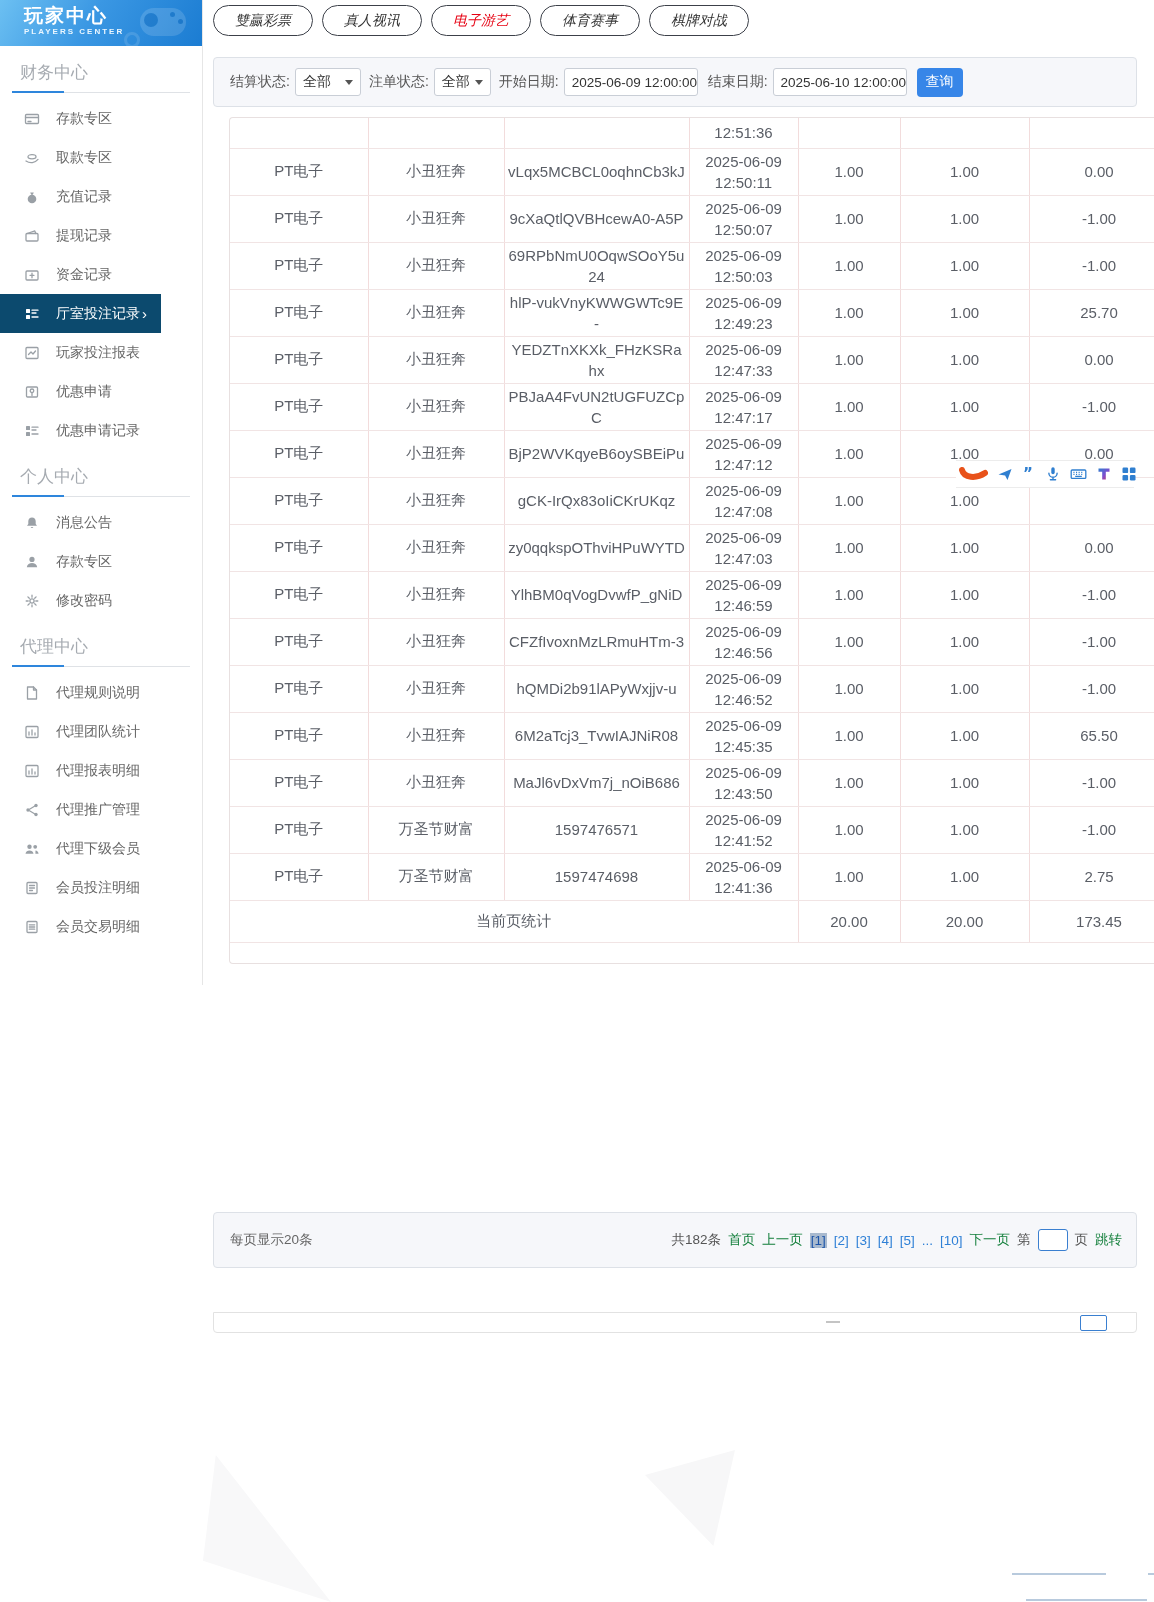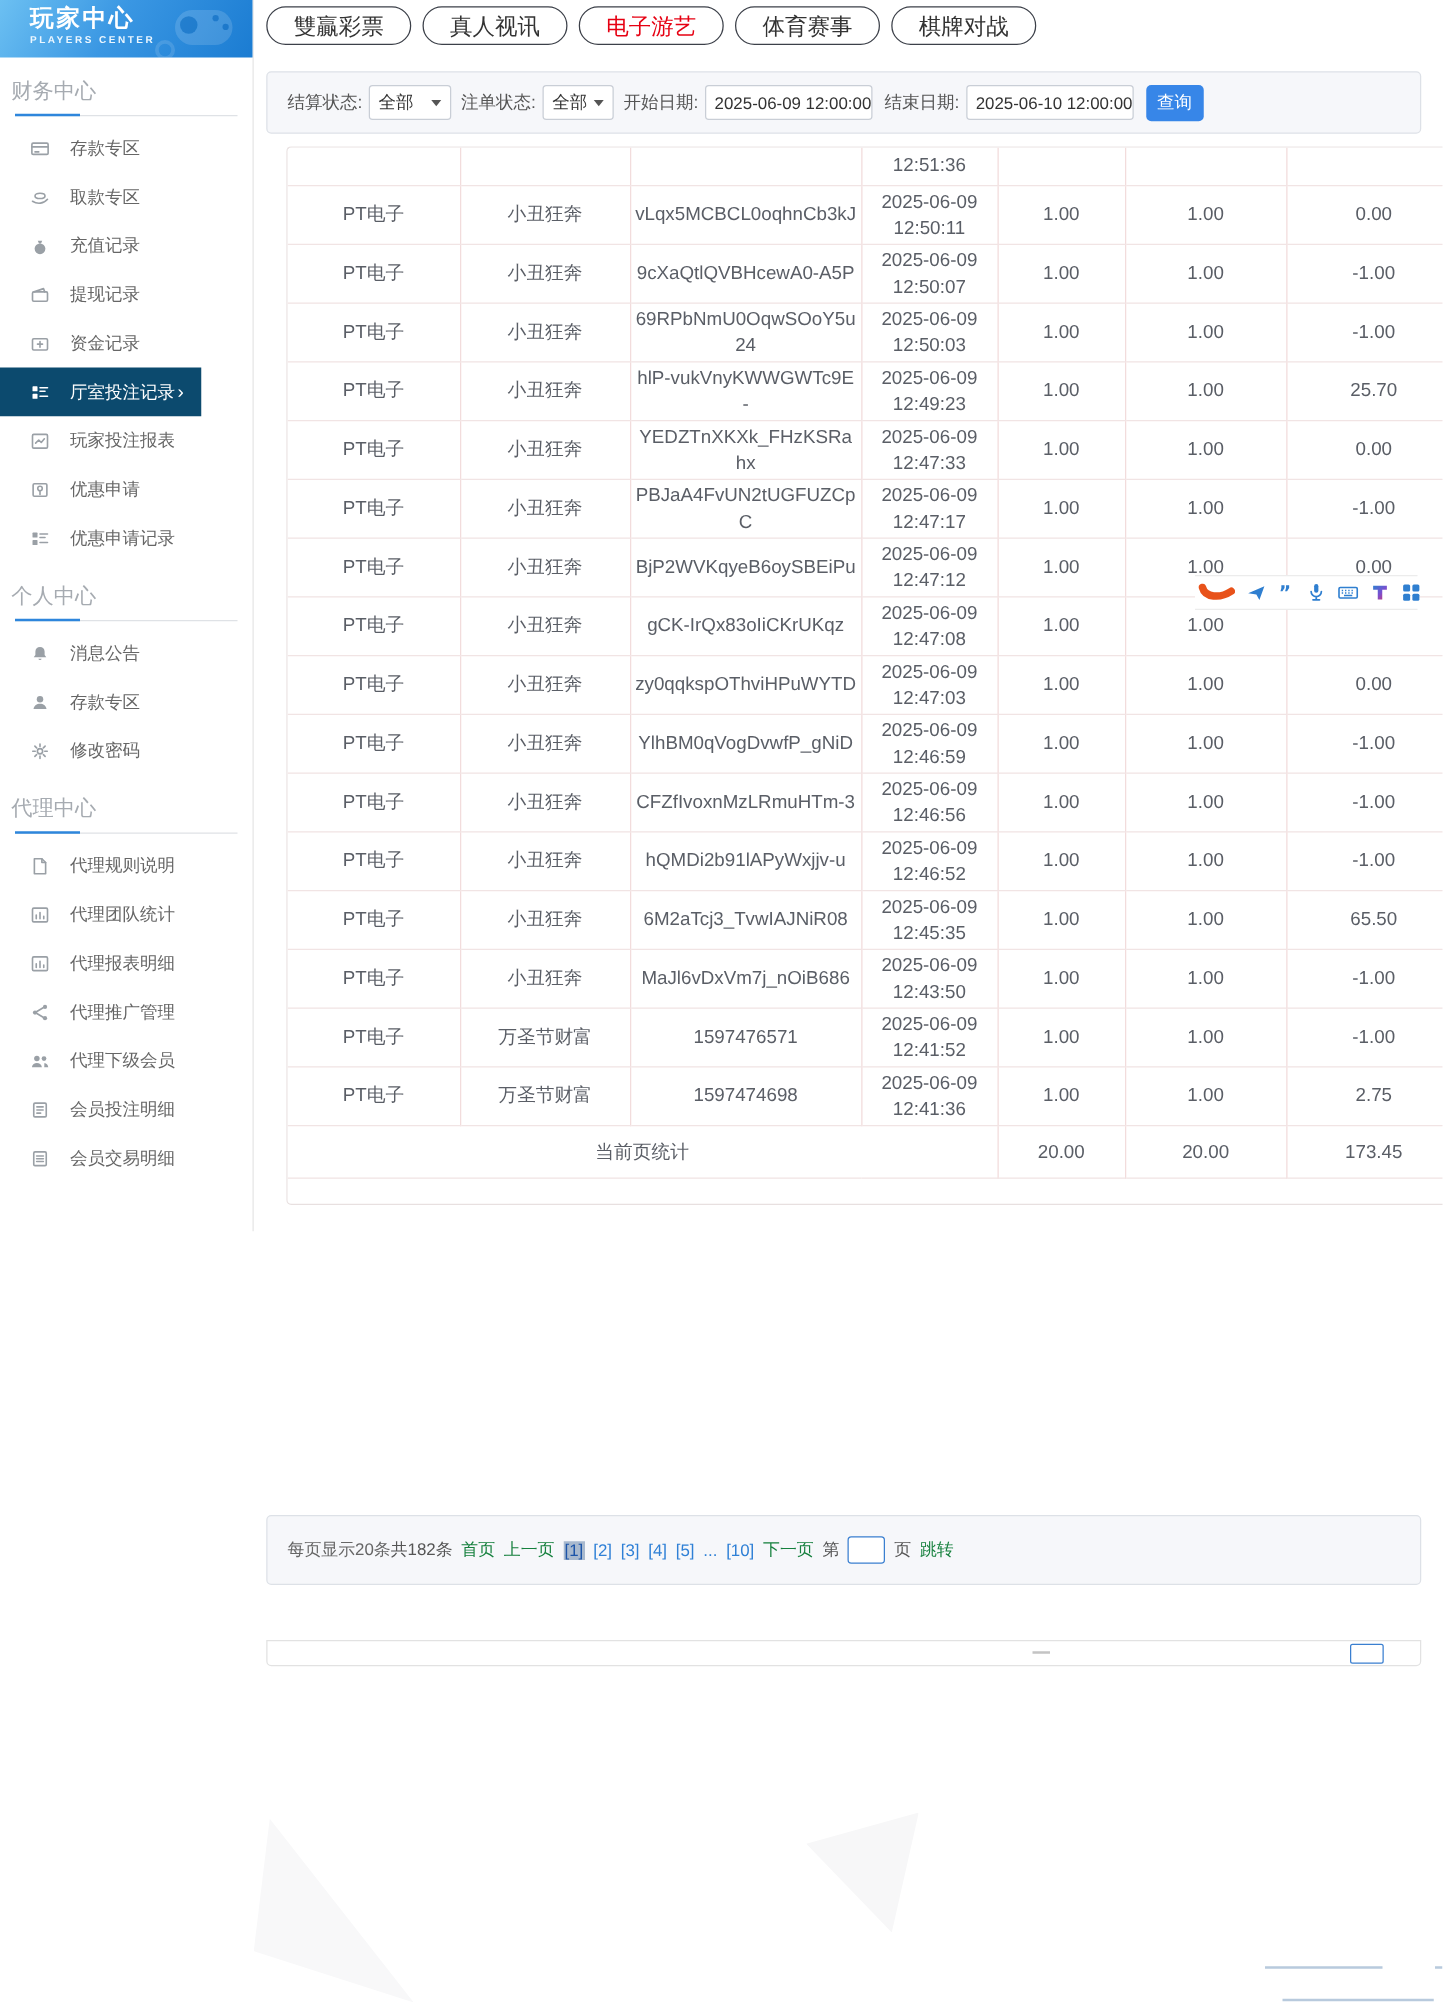--- a/index.html
+++ b/index.html
@@ -15,37 +15,37 @@
   .banner-title { color:#fff; font-size:19px; font-weight:bold; letter-spacing:2px; line-height:22px; }
   .banner-sub { color:#eaf6ff; font-size:8px; letter-spacing:2px; font-weight:bold; }
   .pad-deco { position:absolute; right:8px; top:4px; width:72px; height:40px; opacity:.28; }
   .pad-deco .pd-body { position:absolute; left:18px; top:4px; width:46px; height:28px; border-radius:14px; background:#fff; opacity:.5;}
   .pad-deco .pd-c1 { position:absolute; left:22px; top:9px; width:14px; height:14px; border-radius:50%; background:#0d5fae;}
   .pad-deco .pd-c2 { position:absolute; left:48px; top:8px; width:5px; height:5px; border-radius:50%; background:#0d5fae;}
   .pad-deco .pd-c3 { position:absolute; left:56px; top:15px; width:5px; height:5px; border-radius:50%; background:#0d5fae;}
   .pad-deco .pd-c4 { position:absolute; left:2px; top:28px; width:16px; height:16px; border-radius:50%; border:3px solid #fff; opacity:.45;}
 
   .section { margin-top:9px; }
-  .section-title { font-size:17px; color:#a6abb1; padding:6px 12px 8px 9px; }
+  .section-title { font-size:17px; color:#a6abb1; padding:6px 12px 8px 20px; }
   .section-divider { position:relative; height:1px; background:#dfe2e6; margin:0 12px 6px 12px; }
   .section-divider .blue { position:absolute; left:0; top:-1px; width:52px; height:2px; background:#2e86dc; }
   .menu { list-style:none; }
   .menu-item { position:relative; height:39px; display:flex; align-items:center; cursor:pointer; color:#666; font-size:14px; }
   .mi-icon { width:16px; height:16px; margin:0 16px 0 24px; color:#9aa0a6; flex:0 0 16px; }
   .mi-icon svg { width:16px; height:16px; display:block; }
   .menu-item.active { background:#0c4a6e; color:#fff; width:161px; }
   .menu-item.active .mi-icon { color:#fff; }
   .mi-arrow { position:absolute; right:14px; top:50%; transform:translateY(-52%); color:#fff; font-size:15px; }
 
   
   .main { position:absolute; left:213px; top:0; width:941px; height:1602px; }
   .tabs { position:absolute; left:0; top:5px; display:flex; gap:9px; }
   .tab { background:#fff; border:1.5px solid #3c4049; border-radius:17px; height:31px;
-    padding:0 21px; font-size:18px; color:#333; display:flex; align-items:center; cursor:pointer;
-    font-family:inherit; }
+    padding:0 21px; font-size:14px; color:#333; display:flex; align-items:center; cursor:pointer;
+    font-family:inherit;font-style:italic; }
   .tab.active { color:#e60012; }
 
   .filter-panel { position:absolute; left:0; top:57px; width:924px; height:50px;
     background:#f6f7fa; border:1px solid #dde1e7; border-radius:4px;
     display:flex; align-items:center; padding-left:16px; font-size:14px; color:#555; }
   .f-label { margin-right:5px; white-space:nowrap; }
   .f-select { background:#fff; border:1px solid #c9ced6; border-radius:3px; height:28px;
     display:flex; align-items:center; padding:0 7px; margin-right:8px; cursor:pointer; color:#333; }
   .f-select .caret { width:0; height:0; border-left:4px solid transparent; border-right:4px solid transparent;
     border-top:5px solid #555; margin-left:8px; }
@@ -73,21 +73,21 @@
 
   
   .ime-bar { position:absolute; left:743px; top:460px; width:178px; height:28px; background:#fff;
     border-top:1px solid #ececec; border-bottom:1px solid #ececec;
     display:flex; align-items:center; gap:9px; padding-left:2px; z-index:5; }
   .ime-ic { display:block; }
 
   
   .pager { position:absolute; left:0; top:1212px; width:924px; height:56px;
     background:#f6f7fa; border:1px solid #dde1e7; border-radius:4px;
-    display:flex; align-items:center; justify-content:flex-start;
+    display:flex; align-items:center; justify-content:space-between;
     padding:0 14px 0 16px; font-size:13.5px; color:#666; }
   .pager-right { display:flex; align-items:center; gap:7px; }
   .pg-link { color:#15803d; text-decoration:none; cursor:pointer; }
   .pg-page { color:#2f80d6; cursor:pointer; }
   .pg-page.current { background:#a8b9ce; color:#1c54a8; padding:0 1px; }
   .pg-total { color:#555; }
   .pg-jump-input { width:30px; height:22px; border:1px solid #3a7fd0; border-radius:3px; background:#fff; }
   .pg-dark { color:#555; }
 
   

